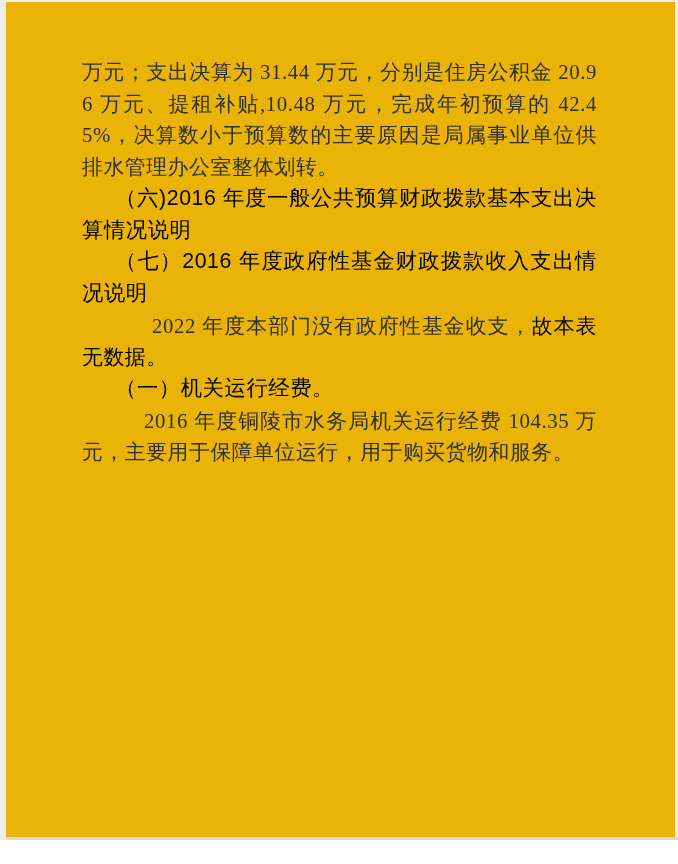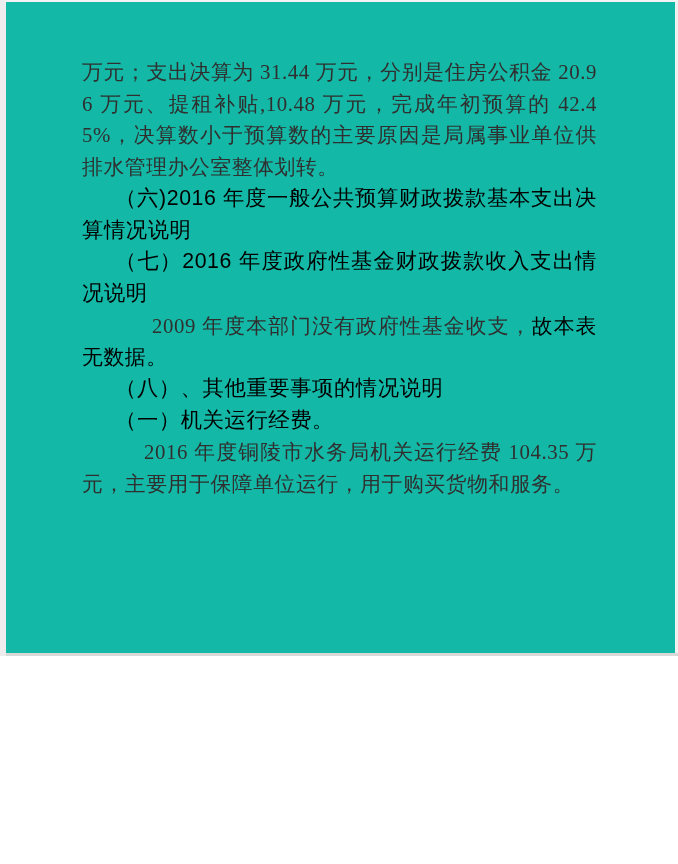--- a/index.html
+++ b/index.html
@@ -3,22 +3,22 @@
 <meta charset="utf-8">
 <style>
   html, body {
     margin: 0;
     padding: 0;
     background: #ffffff;
   }
   .page {
     position: relative;
     width: 678px;
-    height: 656px;
-    background: #14b8a6;
+    height: 840px;
+    background: #eab308;
     overflow: hidden;
     box-sizing: border-box;
     
     box-shadow:
       inset 6px 0 0 #ededed,
       inset 0 2px 0 #f3f3f3,
       inset 0 -3px 0 #d8d8d8,
       inset -3px 0 0 #f0f0f0;
   }
   .content {
@@ -60,18 +60,17 @@
   .ind-35 { text-indent: 70px; }  
 </style>
 </head>
 <body>
 
 <div class="page">
   <div class="content">
       <p class="blk body-blk ind-0"><span class="run">万元；支出决算为 31.44 万元，分别是住房公积金 20.96 万元、提租补贴,10.48 万元，完成年初预算的 42.45%，决算数小于预算数的主要原因是局属事业单位供排水管理办公室整体划转。</span></p>
       <p class="blk heading-blk ind-h"><span class="run bold-run">（六)2016 年度一般公共预算财政拨款基本支出决算情况说明</span></p>
       <p class="blk heading-blk ind-h"><span class="run bold-run">（七）2016 年度政府性基金财政拨款收入支出情况说明</span></p>
-      <p class="blk body-blk ind-35"><span class="run">2009 年度本部门没有政府性基金收支，</span><span class="run bold-run">故本表无数据。</span></p>
-      <p class="blk heading-blk ind-h"><span class="run bold-run">（八）、其他重要事项的情况说明</span></p>
+      <p class="blk body-blk ind-35"><span class="run">2022 年度本部门没有政府性基金收支，</span><span class="run bold-run">故本表无数据。</span></p>
       <p class="blk heading-blk ind-h"><span class="run bold-run">（一）机关运行经费。</span></p>
       <p class="blk body-blk ind-3"><span class="run">2016 年度铜陵市水务局机关运行经费 104.35 万元，主要用于保障单位运行，用于购买货物和服务。</span></p>
     </div>
 </div>
 
 </body></html>

